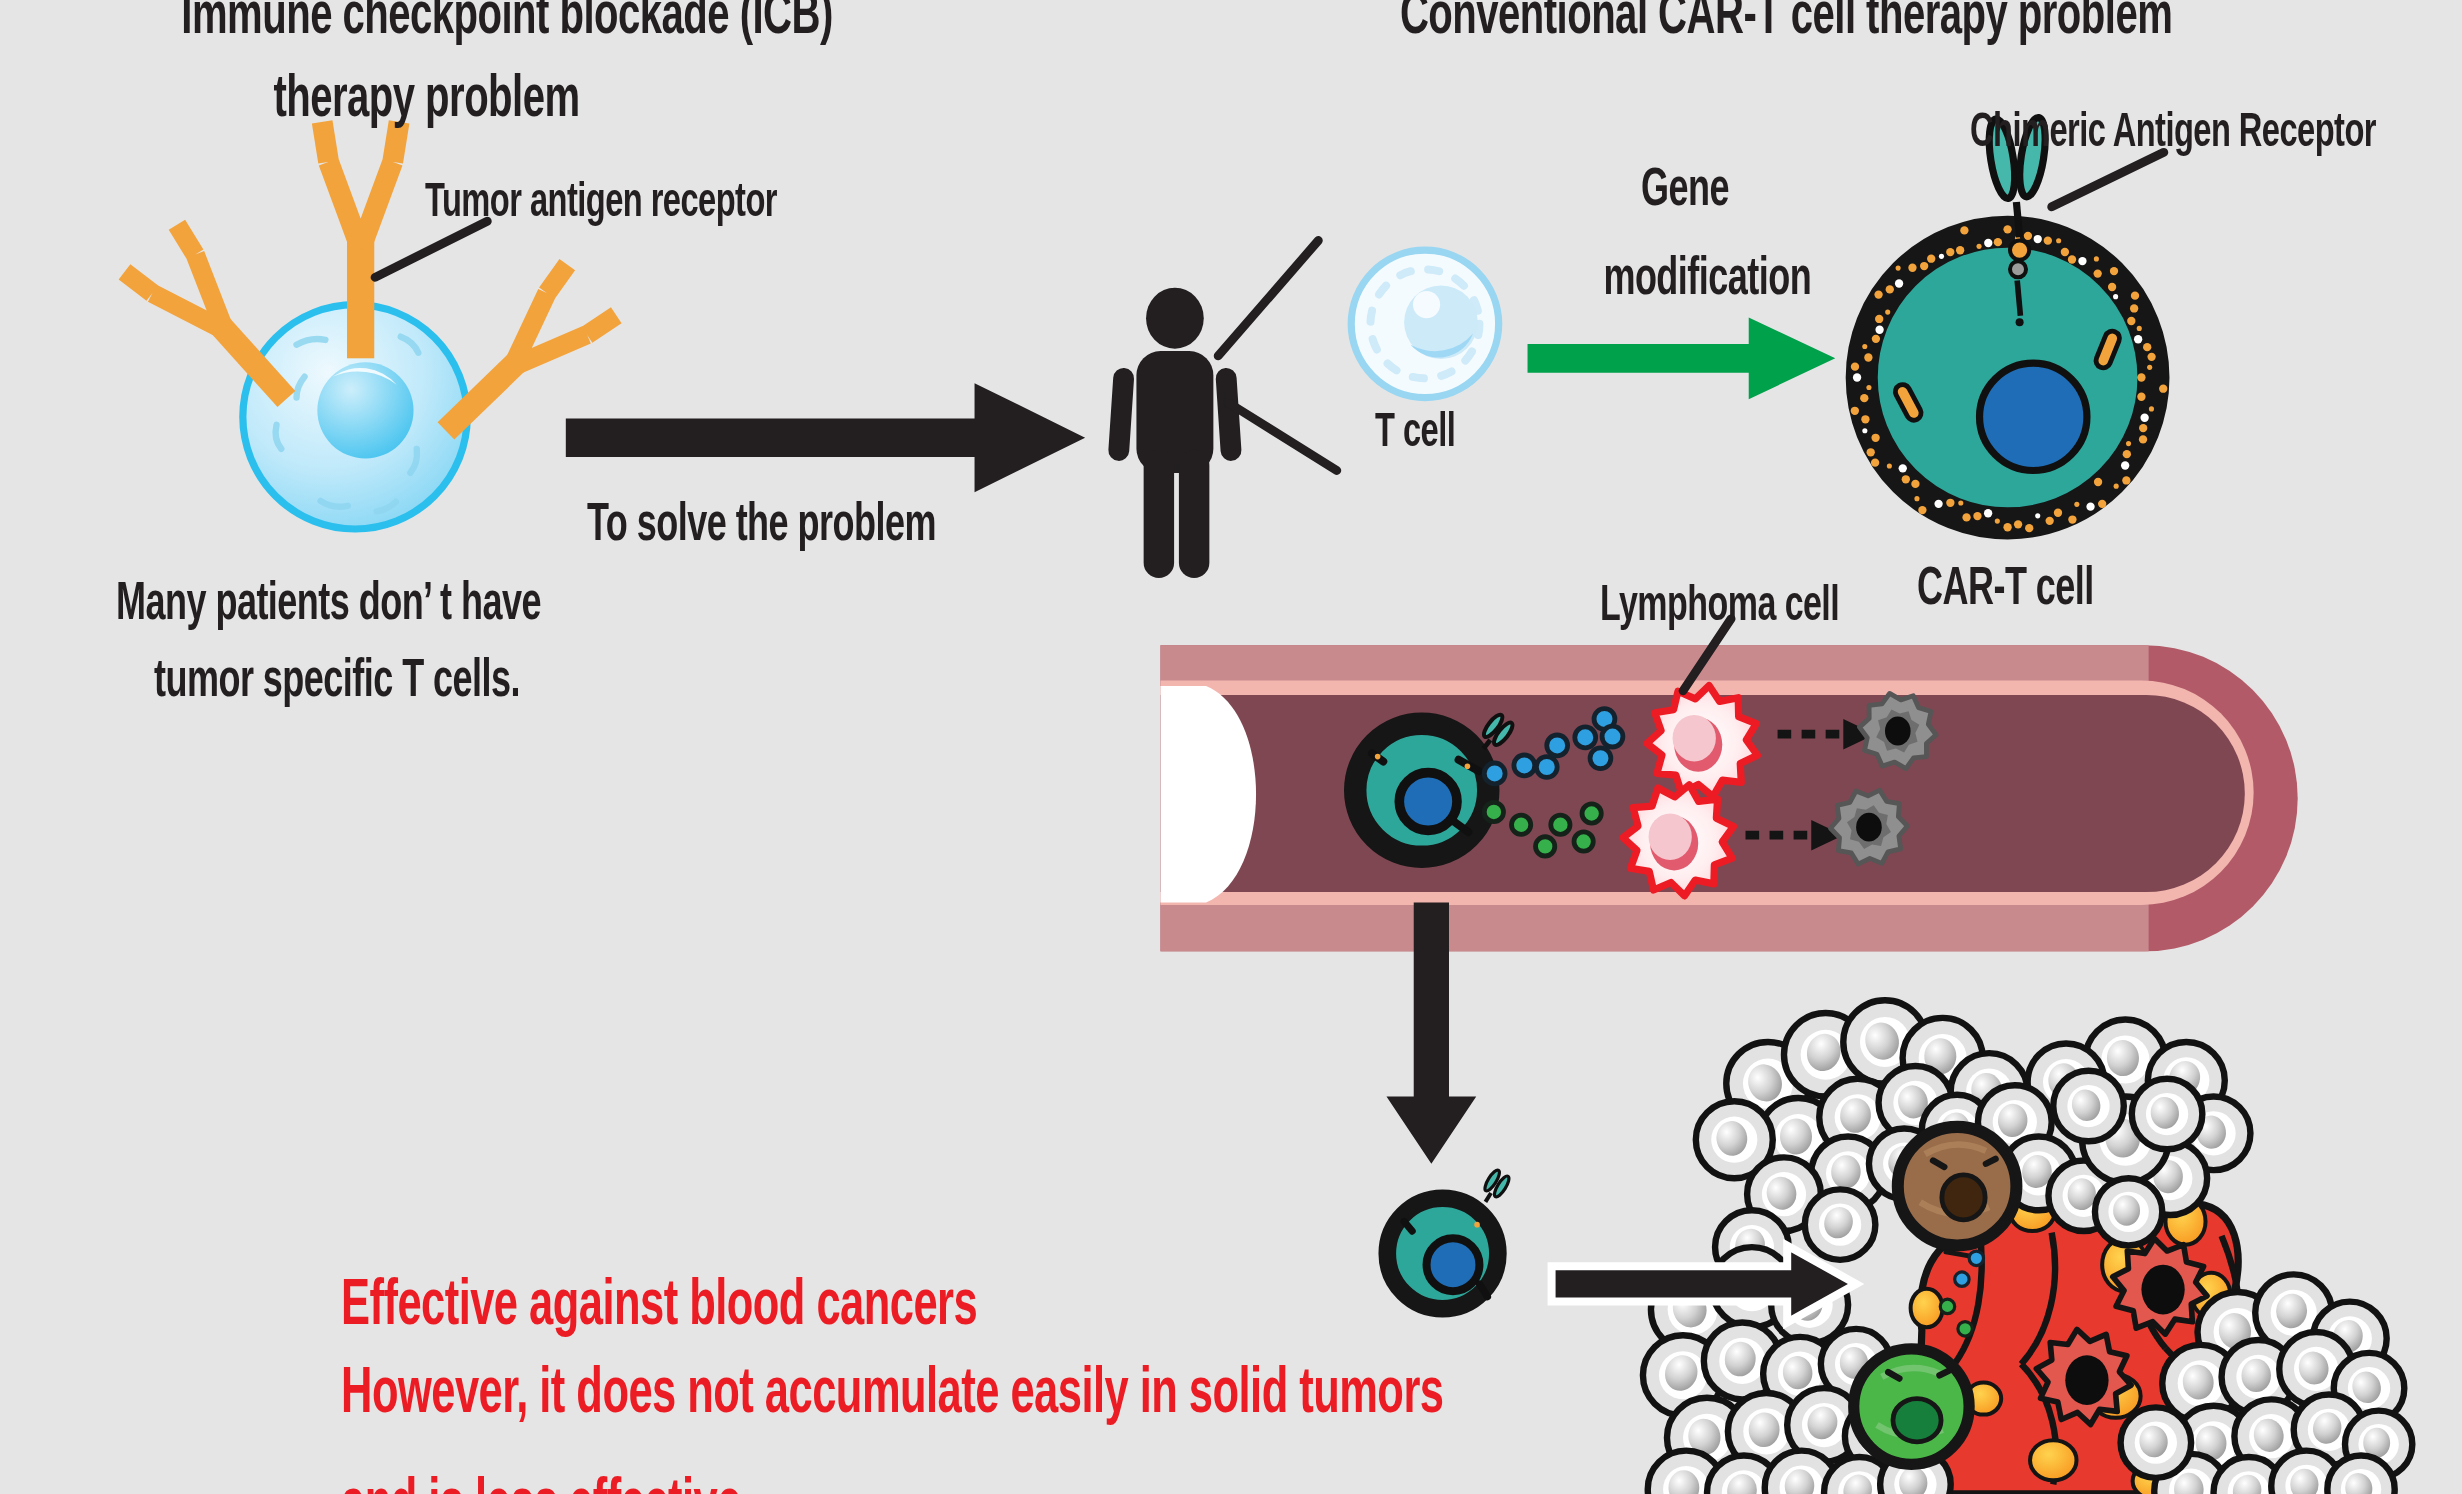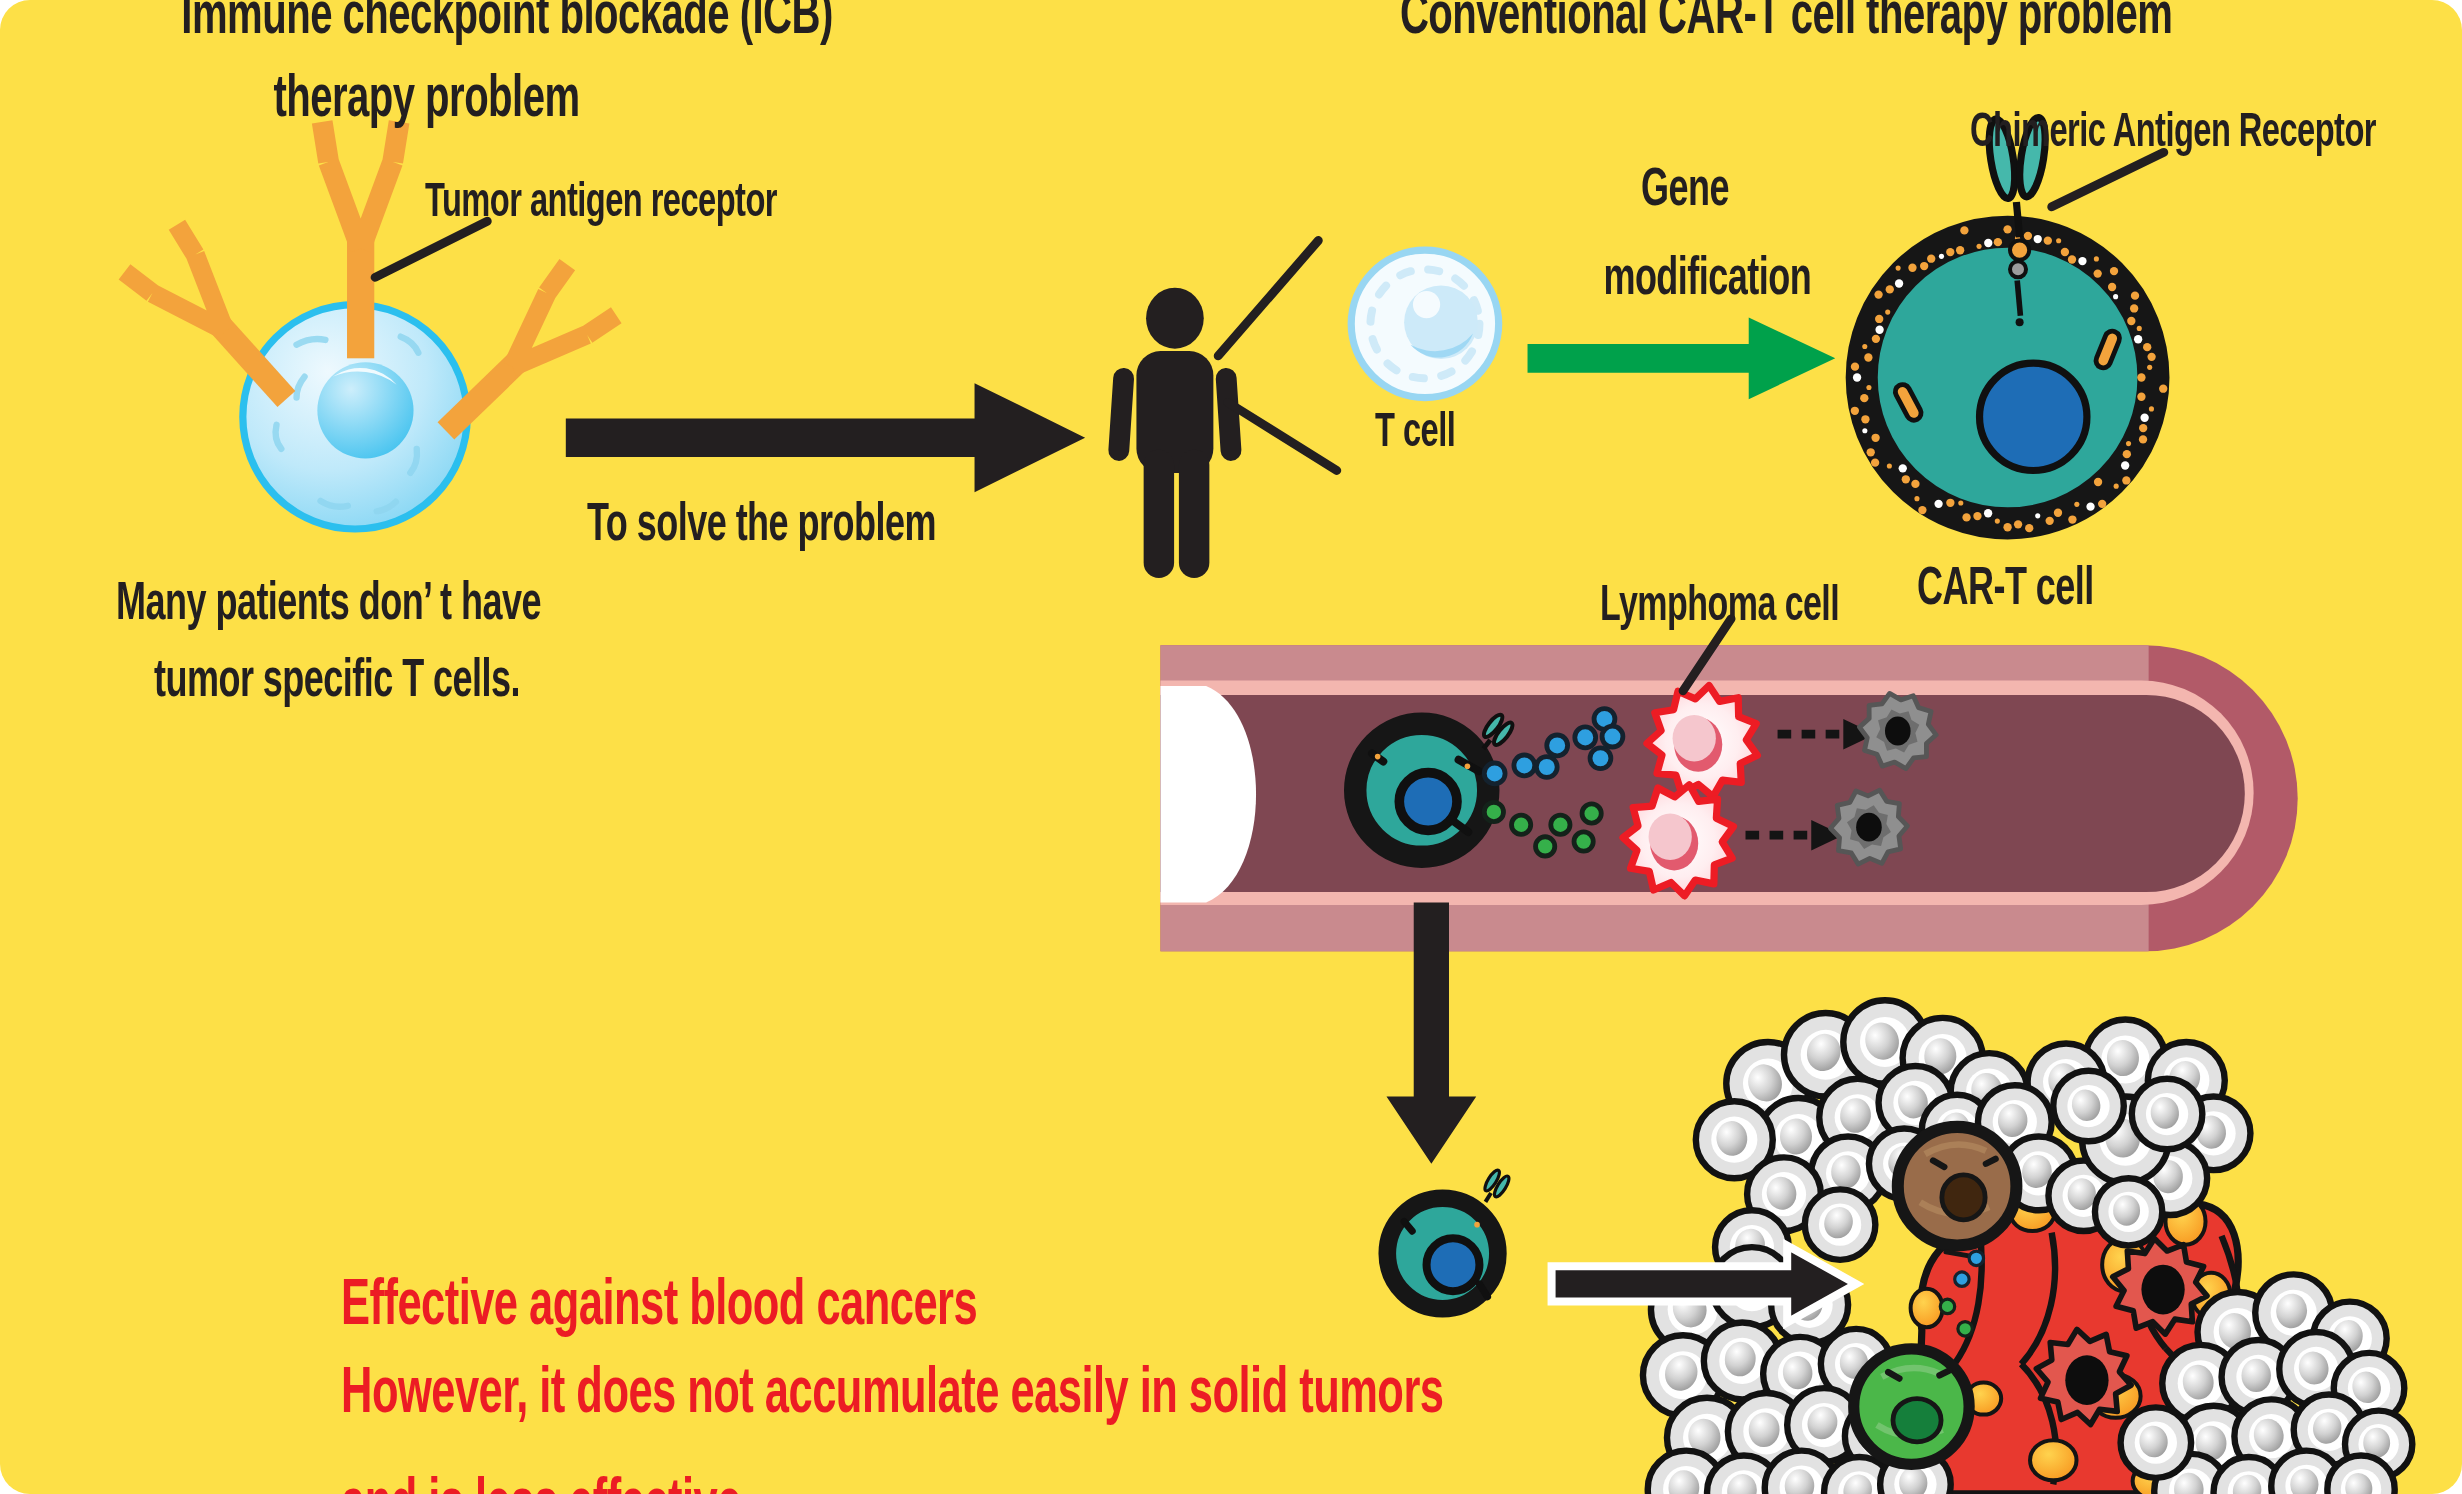--- a/index.html
+++ b/index.html
@@ -1,17 +1,17 @@
 <!DOCTYPE html>
 <html style="font-size:13px"><head>
 <meta charset="utf-8">
 <style>
   html,body{margin:0;padding:0;background:#fff;}
-  #canvas{position:relative;width:2462px;height:1494px;background:#fde047;overflow:hidden;
-          font-family:"Liberation Sans", sans-serif;border-radius:30px;}
+  #canvas{position:relative;width:2462px;height:1494px;background:#e5e5e5;overflow:hidden;
+          font-family:"Liberation Sans", sans-serif;}
   #art{position:absolute;left:0;top:0;}
   .lbl{position:absolute;font-weight:bold;color:#231f20;white-space:nowrap;line-height:1;letter-spacing:-0.8px;}
   .cx{transform:scaleX(.68);transform-origin:0 50%;}
   .cc{transform:scaleX(.68);transform-origin:50% 50%;text-align:center;}
   .red{color:#ec1c24;}
 </style>
 </head>
 <body>
 
 <div id="canvas">

